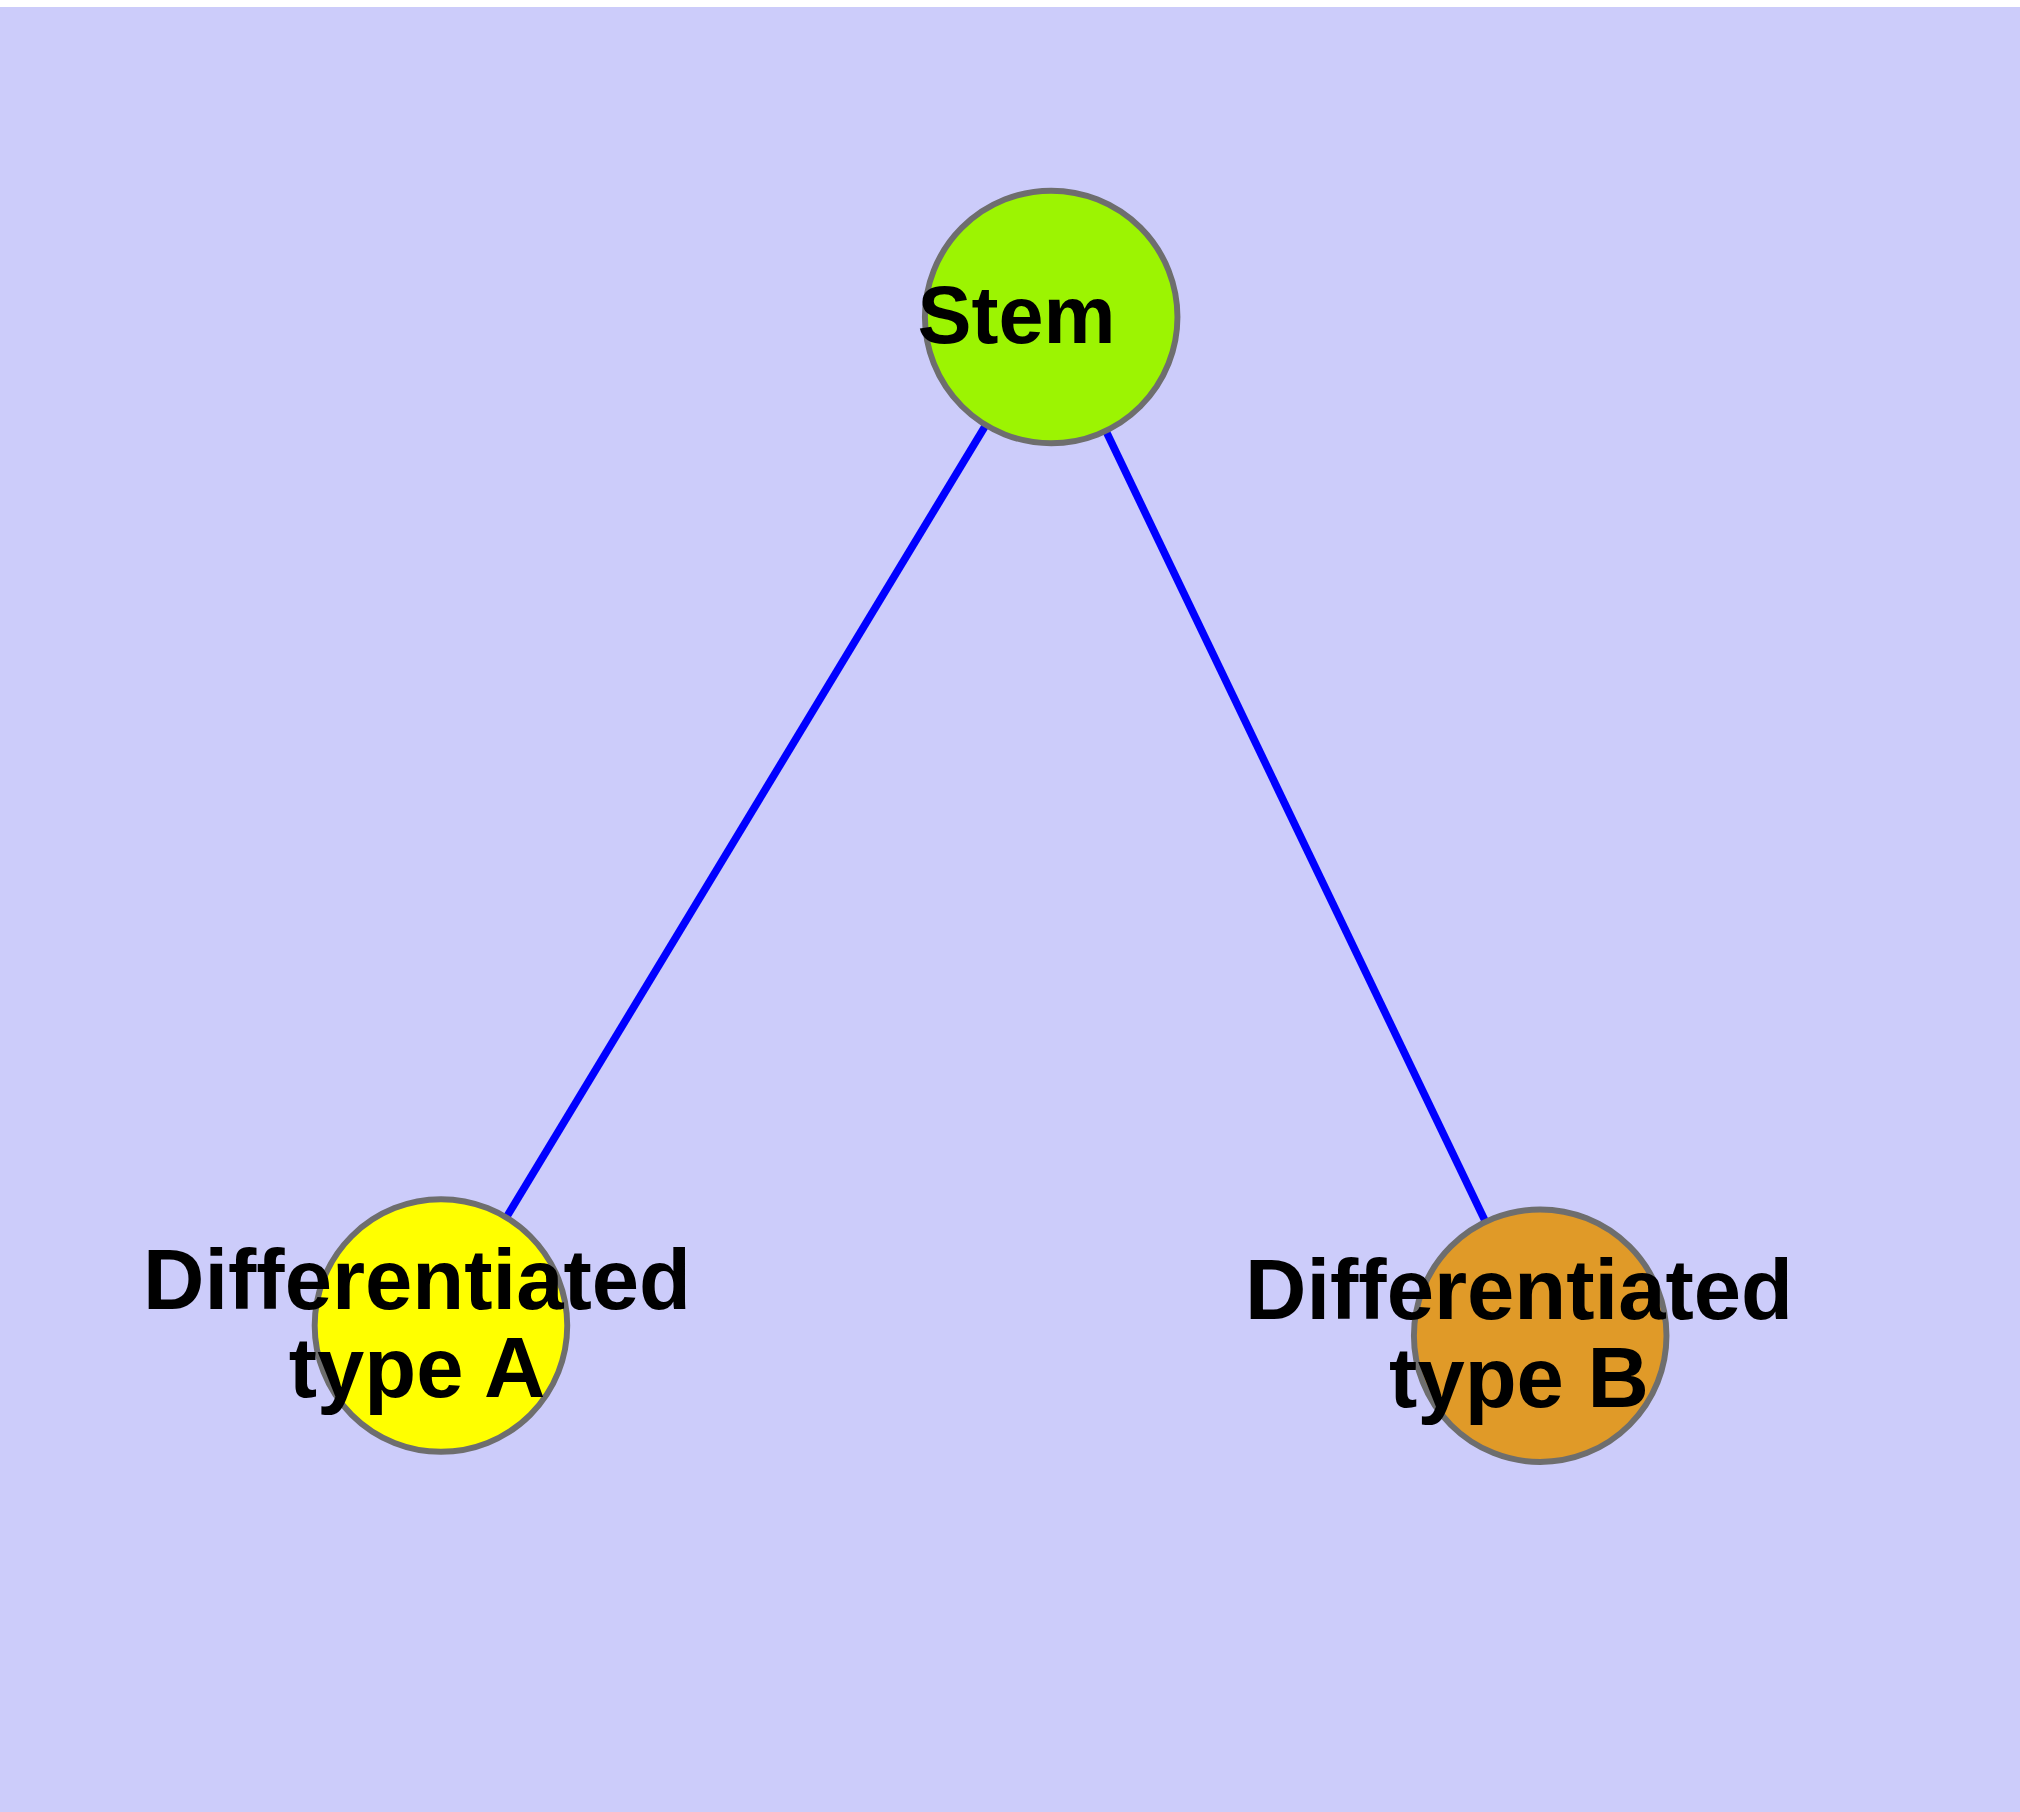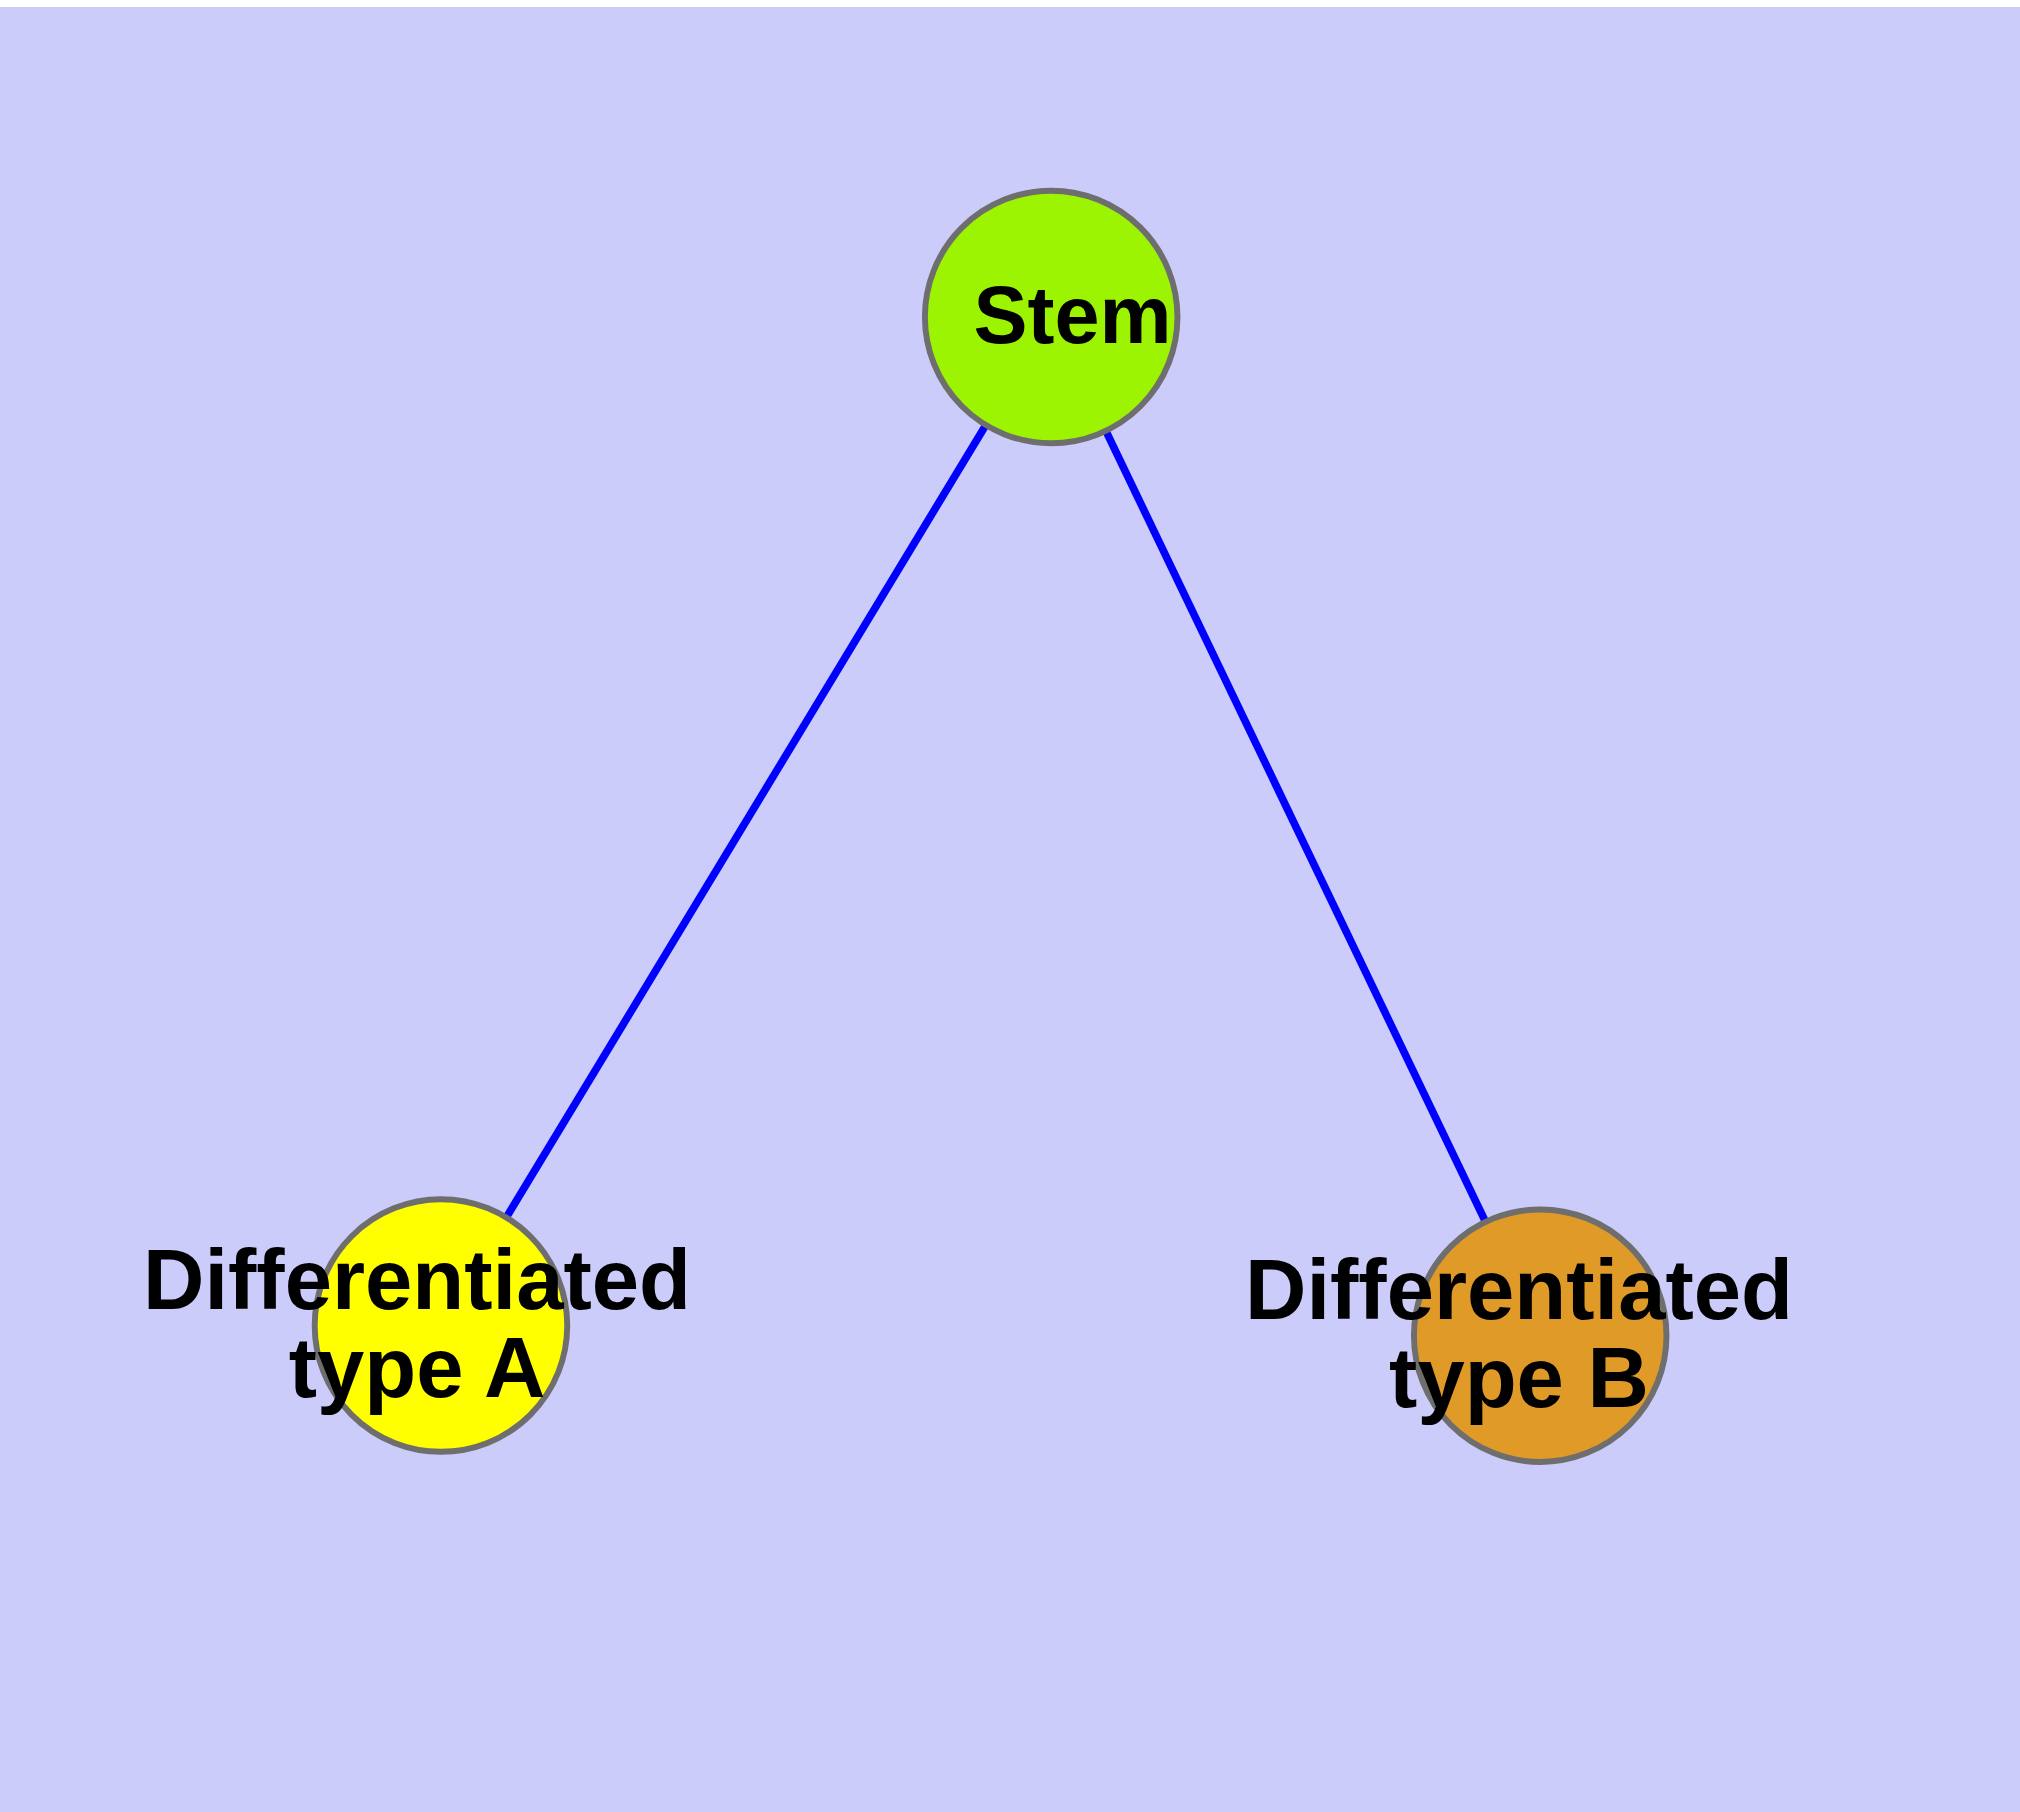--- a/index.html
+++ b/index.html
@@ -35,21 +35,21 @@
     color: #000000;
     font-weight: bold;
     text-align: center;
     line-height: 1.04;
     white-space: pre;
     pointer-events: none;
     user-select: none;
   }
   .label-stem {
     font-size: 81px;
-    left: 818px;
+    left: 762px;
     top: 273px;
     width: 509px;
   }
   .label-a {
     font-size: 85px;
     left: 78px;
     top: 1236px;
     width: 678px;
   }
   .label-b {

